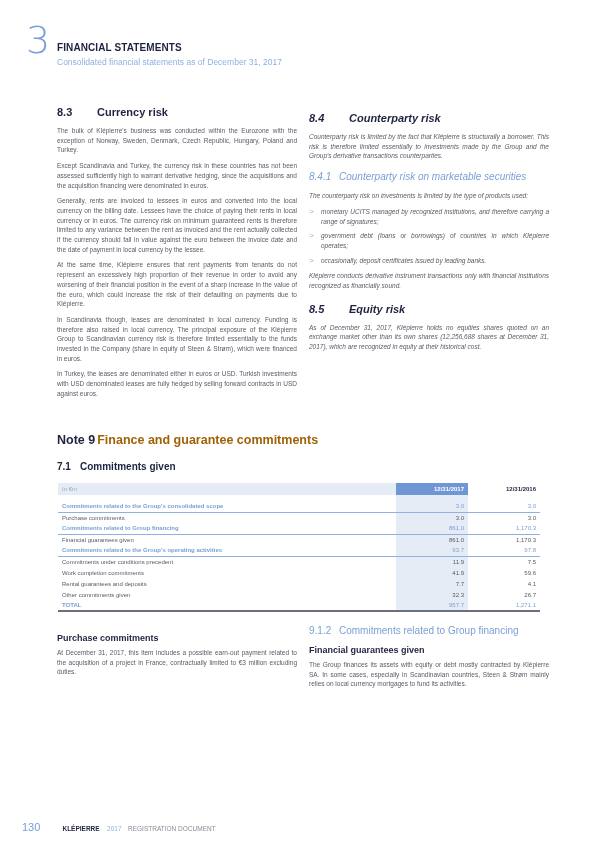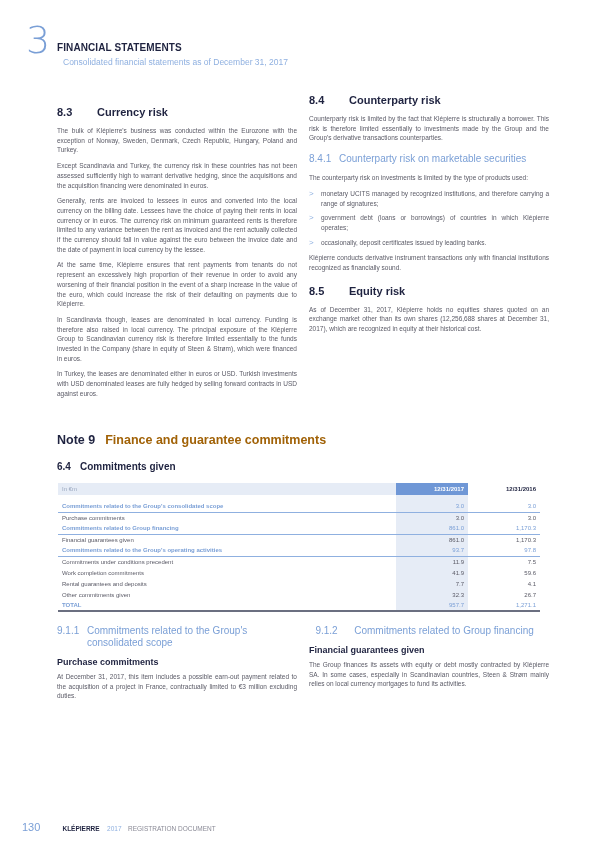--- a/index.html
+++ b/index.html
@@ -2,40 +2,40 @@
 <html><head>
 <meta charset="utf-8">
 <style>
   * { box-sizing: border-box; margin: 0; padding: 0; }
   html, body { width: 600px; height: 848px; background: #ffffff; overflow: hidden; }
   body { font-family: "Liberation Sans", sans-serif; color: #3a3a48; position: relative; }
 
   .header { position: absolute; left: 22px; top: 26px; height: 40px; }
   .chapter-num { position: absolute; left: 4px; top: -6px; font-family: "DejaVu Sans", sans-serif; font-weight: 200; font-size: 38px; line-height: 40px; color: #7a9fd6; }
   .chapter-title { position: absolute; left: 35px; top: 16px; font-size: 10px; font-weight: bold; color: #1f2340; white-space: nowrap; letter-spacing: 0.1px; }
-  .chapter-sub { position: absolute; left: 41px; top: 31px; font-size: 8.5px; color: #8fb0e0; white-space: nowrap; }
+  .chapter-sub { position: absolute; left: 35px; top: 31px; font-size: 8.5px; color: #8fb0e0; white-space: nowrap; }
 
   .col { position: absolute; width: 240px; }
   .col-left { left: 57px; }
   .col-right { left: 309px; }
 
   h2.sec { font-size: 11px; font-weight: bold; color: #1f2340; margin-bottom: 8px; }
   h2.sec .num { display: inline-block; width: 40px; }
   h3.sub { font-size: 10px; font-weight: normal; color: #7a9fd6; margin: 6px 0 8px 0; line-height: 12px; }
   h3.sub .num { display: inline-block; width: 30px; vertical-align: top; }
   h3.sub .txt { display: inline-block; width: 205px; }
   h4.minor { font-size: 9px; font-weight: bold; color: #1f2340; margin: 2px 0 5px 0; }
 
   p.body { font-size: 6.5px; line-height: 9.7px; color: #5a5a66; text-align: justify; margin-bottom: 6px; }
   ul.bul { list-style: none; margin-bottom: 6px; }
   ul.bul li { position: relative; padding-left: 12px; font-size: 6.5px; line-height: 9.7px; color: #5a5a66; text-align: justify; margin-bottom: 5px; }
   ul.bul li .chev { position: absolute; left: 0; top: 0; color: #8fb0e0; font-size: 8px; }
 
   .note { position: absolute; left: 57px; top: 433px; font-size: 12.5px; font-weight: bold; white-space: nowrap; }
-  .note .lbl { color: #1f2340; margin-right: 10px; }
+  .note .lbl { color: #1f2340; margin-right: 2px; }
   .note .ttl { color: #a16207; }
   .sub91 { position: absolute; left: 57px; top: 461px; font-size: 10px; font-weight: bold; color: #1f2340; white-space: nowrap; }
   .sub91 .num { display: inline-block; width: 23px; }
 
   table.fin { position: absolute; left: 58px; top: 483px; width: 482px; border-collapse: collapse; font-size: 6px; }
   table.fin th, table.fin td { height: 11px; padding: 0 4px; white-space: nowrap; }
   table.fin thead th { background: #e6ecf6; color: #9aa8c0; font-weight: normal; text-align: left; height: 12px; }
   table.fin thead th.cur { background: #6f97d6; color: #ffffff; font-weight: bold; text-align: right; width: 72px; }
   table.fin thead th.prev { background: #ffffff; color: #1f2340; font-weight: bold; text-align: right; width: 72px; }
   table.fin td.num { text-align: right; }
@@ -68,21 +68,21 @@
     <span class="num">8.3</span><span>Currency risk</span>
   </h2>
   <p class="body">The bulk of Klépierre's business was conducted within the Eurozone with the exception of Norway, Sweden, Denmark, Czech Republic, Hungary, Poland and Turkey.</p>
   <p class="body">Except Scandinavia and Turkey, the currency risk in these countries has not been assessed sufficiently high to warrant derivative hedging, since the acquisitions and the acquisition financing were denominated in euros.</p>
   <p class="body">Generally, rents are invoiced to lessees in euros and converted into the local currency on the billing date. Lessees have the choice of paying their rents in local currency or in euros. The currency risk on minimum guaranteed rents is therefore limited to any variance between the rent as invoiced and the rent actually collected if the currency should fall in value against the euro between the invoice date and the date of payment in local currency by the lessee.</p>
   <p class="body">At the same time, Klépierre ensures that rent payments from tenants do not represent an excessively high proportion of their revenue in order to avoid any worsening of their financial position in the event of a sharp increase in the value of the euro, which could increase the risk of their defaulting on payments due to Klépierre.</p>
   <p class="body">In Scandinavia though, leases are denominated in local currency. Funding is therefore also raised in local currency. The principal exposure of the Klépierre Group to Scandinavian currency risk is therefore limited essentially to the funds invested in the Company (share in equity of Steen &amp; Strøm), which were financed in euros.</p>
   <p class="body">In Turkey, the leases are denominated either in euros or USD. Turkish investments with USD denominated leases are fully hedged by selling forward contracts in USD against euros.</p>
 </div>
 
-<div class="col col-right" style="top:94px;">
+<div class="col col-right" style="top:112px;font-style:italic;">
   <h2 class="sec">
     <span class="num">8.4</span><span>Counterparty risk</span>
   </h2>
   <p class="body">Counterparty risk is limited by the fact that Klépierre is structurally a borrower. This risk is therefore limited essentially to investments made by the Group and the Group's derivative transactions counterparties.</p>
 
   <h3 class="sub" style="margin-top:10px;">
     <span class="num">8.4.1</span><span class="txt">Counterparty risk on marketable securities</span>
   </h3>
   <p class="body">The counterparty risk on investments is limited by the type of products used:</p>
   <ul class="bul">
@@ -96,21 +96,21 @@
   <h2 class="sec" style="margin-top:12px;">
     <span class="num">8.5</span><span>Equity risk</span>
   </h2>
   <p class="body">As of December 31, 2017, Klépierre holds no equities shares quoted on an exchange market other than its own shares (12,256,688 shares at December 31, 2017), which are recognized in equity at their historical cost.</p>
 </div>
 
 <div class="note">
   <span class="lbl">Note 9</span><span class="ttl">Finance and guarantee commitments</span>
 </div>
 <div class="sub91">
-  <span class="num">6.4</span><span>Commitments given</span>
+  <span class="num">7.1</span><span>Commitments given</span>
 </div>
 
 <table class="fin">
   <thead>
     <tr>
       <th>In €m</th>
       <th class="cur">12/31/2017</th>
       <th class="prev">12/31/2016</th>
     </tr>
   </thead>
@@ -167,29 +167,26 @@
       </tr>
       <tr class="total">
         <td>TOTAL</td>
         <td class="num cur">957.7</td>
         <td class="num">1,271.1</td>
       </tr>
     </tbody>
 </table>
 
 <div class="col col-left" style="top:625px;">
-  <h3 class="sub" style="margin-top:0;">
-    <span class="num">9.1.1</span><span class="txt">Commitments related to the Group's consolidated scope</span>
-  </h3>
   <h4 class="minor" style="margin-top:8px;">Purchase commitments</h4>
   <p class="body">At December 31, 2017, this item includes a possible earn-out payment related to the acquisition of a project in France, contractually limited to €3 million excluding duties.</p>
 </div>
 
 <div class="col col-right" style="top:625px;">
-  <h3 class="sub" style="margin-top:0;text-align:center;">
+  <h3 class="sub" style="margin-top:0;">
     <span class="num">9.1.2</span><span class="txt">Commitments related to Group financing</span>
   </h3>
   <h4 class="minor" style="margin-top:4px;">Financial guarantees given</h4>
   <p class="body">The Group finances its assets with equity or debt mostly contracted by Klépierre SA. In some cases, especially in Scandinavian countries, Steen &amp; Strøm mainly relies on local currency mortgages to fund its activities.</p>
 </div>
 
 <div class="footer">
   <span class="page">130</span>
   <span class="brand">KLÉPIERRE</span>
   <span class="year">2017</span>

